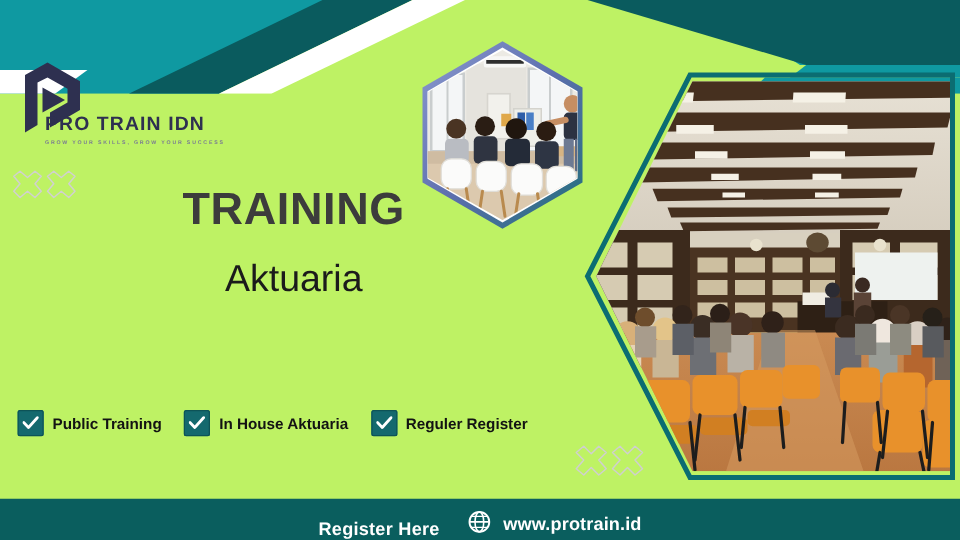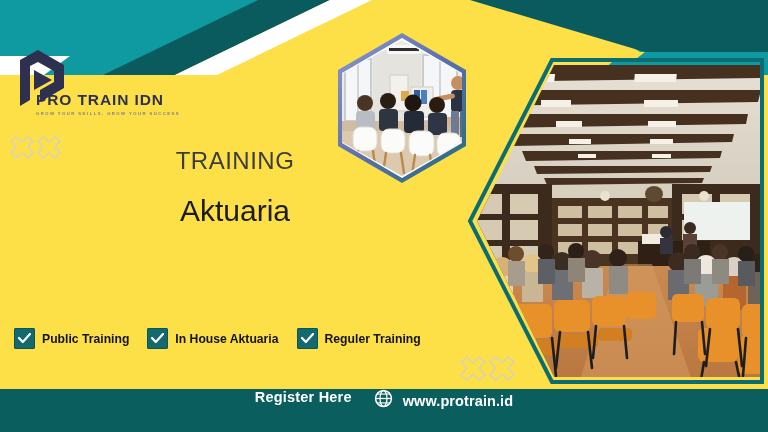--- a/index.html
+++ b/index.html
@@ -8,21 +8,21 @@
     background: #ffffff;
   }
   body {
     font-family: "Liberation Sans", sans-serif;
   }
   #poster {
     position: relative;
     width: 768px;
     height: 432px;
     overflow: hidden;
-    background: #fde047;
+    background: #bef264;
   }
 
   
   .band-layer {
     position: absolute;
     top: 0;
     left: 0;
     width: 768px;
     height: 75px;
     overflow: hidden;
@@ -77,22 +77,22 @@
 
   
   .headline-wrap {
     position: absolute;
     left: 0;
     top: 148px;
     width: 470px;
     text-align: center;
   }
   .headline-top {
-    font-size: 24px;
-    font-weight: normal;
+    font-size: 36px;
+    font-weight: bold;
     letter-spacing: 0.5px;
     color: #3c3c3c;
     line-height: 1.05;
   }
   .headline-main {
     margin-top: 22px;
     font-size: 30px;
     font-weight: normal;
     color: #1b1b1b;
     line-height: 1.05;
@@ -146,24 +146,24 @@
     width: 302px;
     height: 330px;
   }
 
   
   .footer {
     position: absolute;
     left: 0;
     bottom: 0;
     width: 768px;
-    height: 43px;
+    height: 33px;
     background: #0a5e5e;
     display: flex;
-    align-items: flex-start;
+    align-items: flex-end;
     justify-content: center;
     gap: 22px;
   }
   .footer-cta {
     font-size: 14.5px;
     font-weight: bold;
     color: #ffffff;
     letter-spacing: 0.2px;
   }
   .footer-site {
@@ -265,21 +265,21 @@
       </span>
       <span class="check-label">In House Aktuaria</span>
     </div>
 
     <div class="check-item">
       <span class="check-box">
         <svg width="13" height="11" viewBox="0 0 13 11" xmlns="http://www.w3.org/2000/svg">
           <polyline points="1,5 4.8,9 12,1" fill="none" stroke="#ffffff" stroke-width="2.2" stroke-linecap="round" stroke-linejoin="round"></polyline>
         </svg>
       </span>
-      <span class="check-label">Reguler Training</span>
+      <span class="check-label">Reguler Register</span>
     </div>
 
   </div>
 
   <div class="hex-large">
     <svg width="302" height="330" viewBox="0 0 302 330" xmlns="http://www.w3.org/2000/svg">
       <defs>
         <clipPath id="hexBigClip">
           <polygon points="86,4 296,4 296,326 86,326 4,165"></polygon>
         </clipPath>

